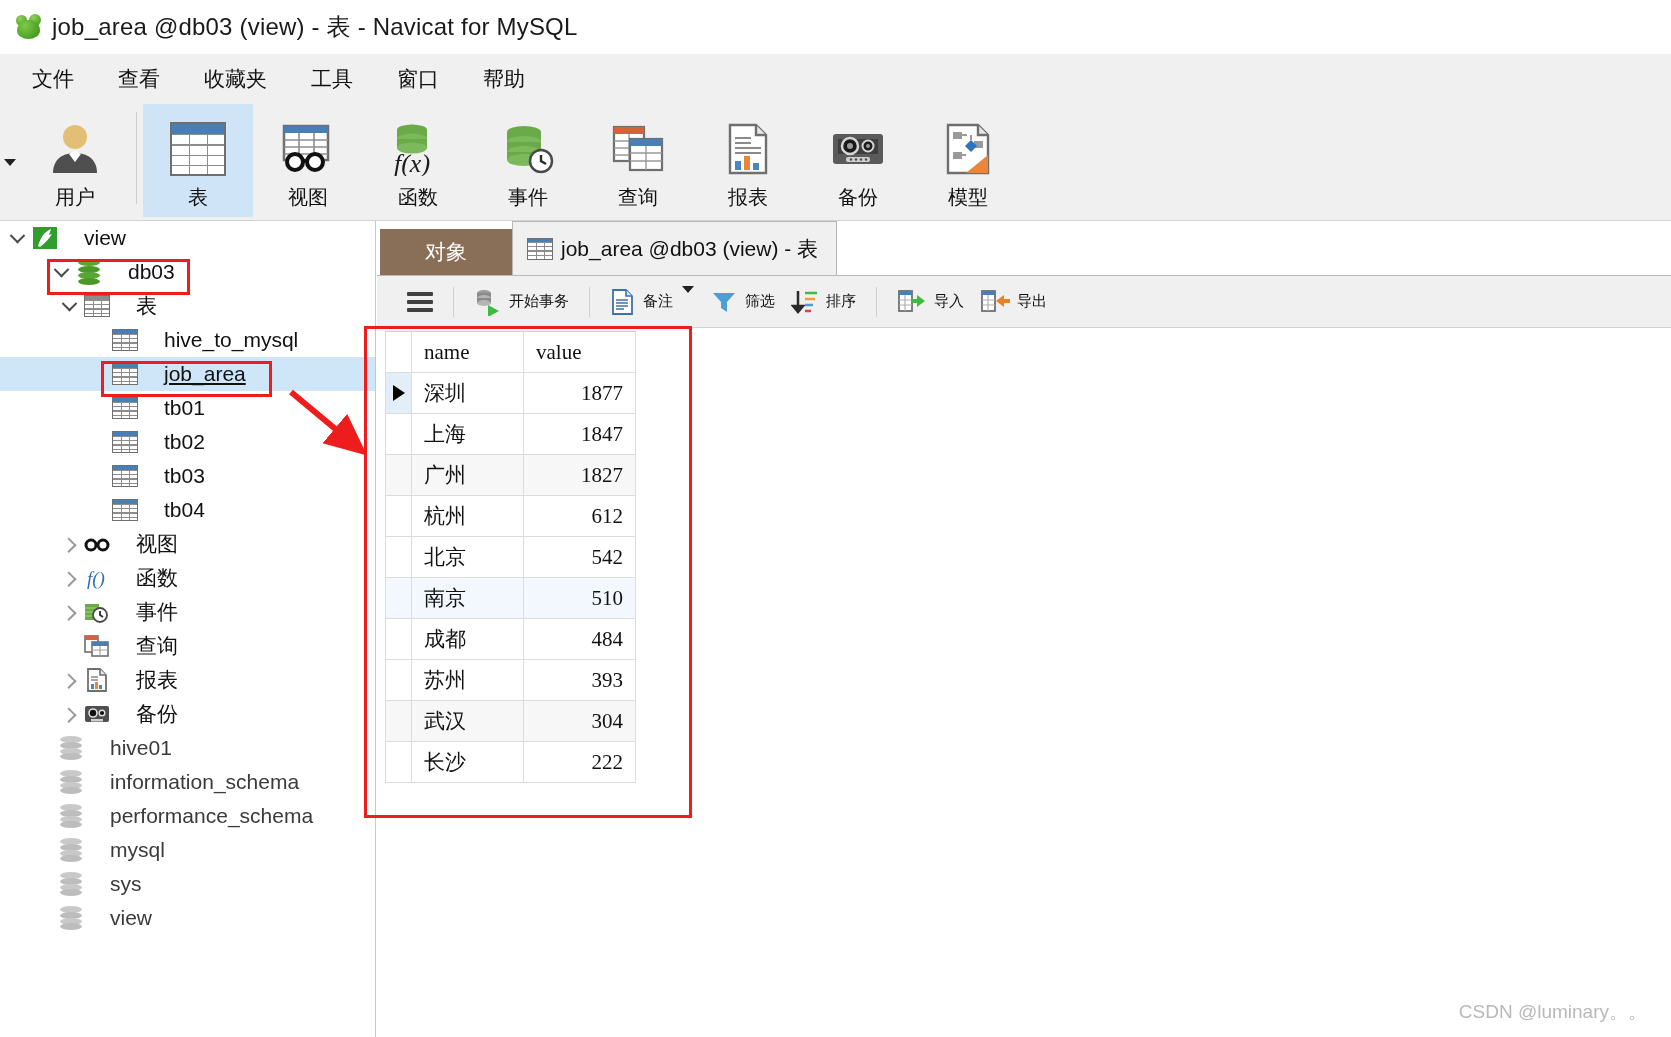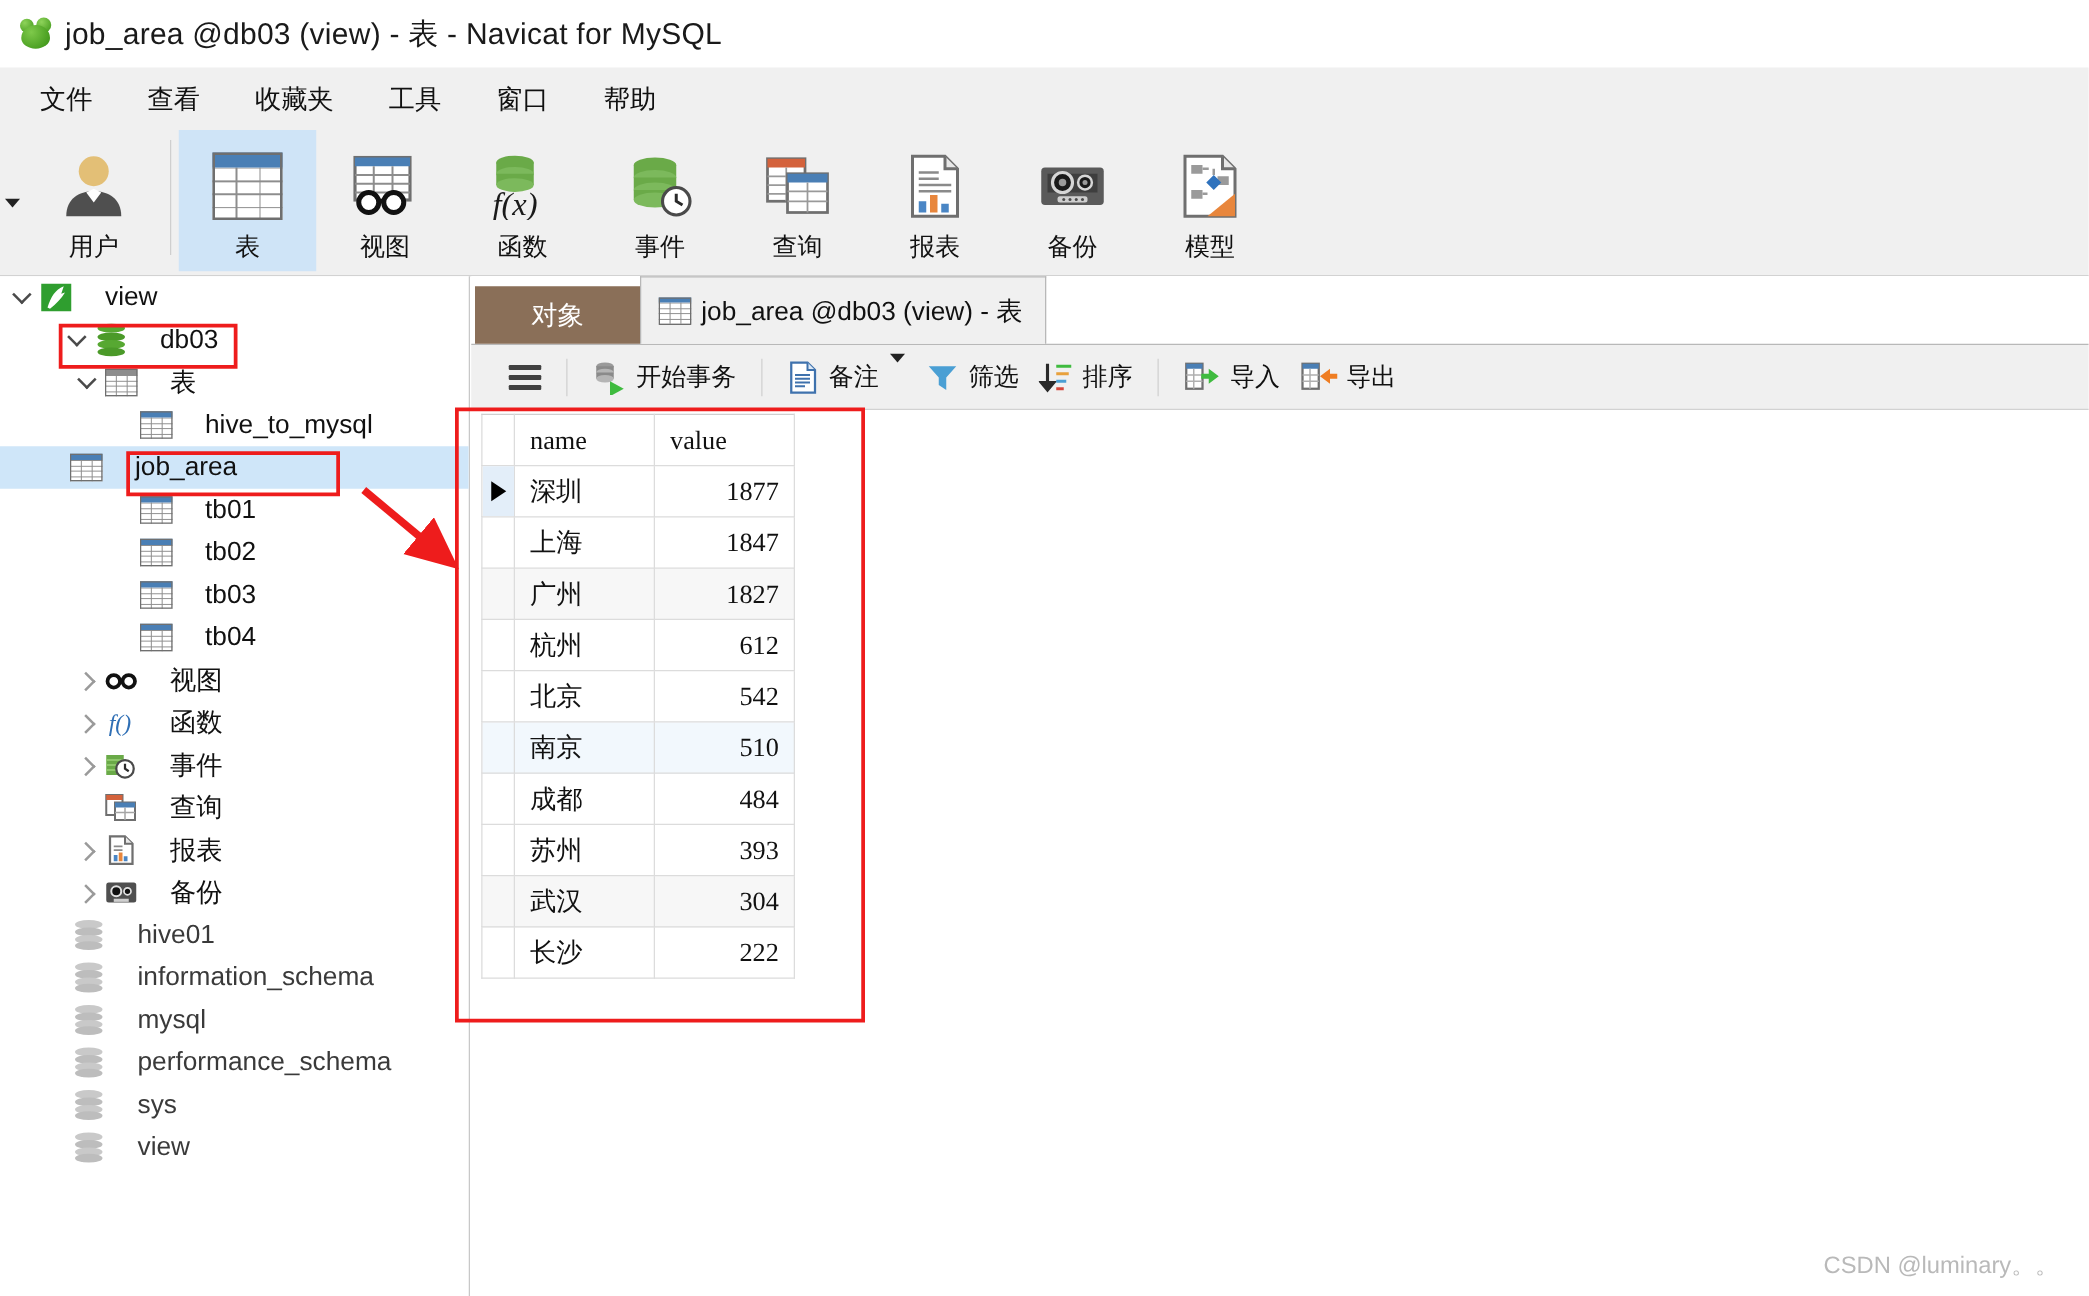--- a/index.html
+++ b/index.html
@@ -158,21 +158,21 @@
   }
   .tab-active .ti { margin-right: 8px; display: flex; }
 
   .gridbar {
     position: absolute; left: 0; top: 55px; width: 1294px; height: 52px;
     background: #f0f0f0; border-bottom: 1px solid #d2d2d2;
     display: flex; align-items: center; padding-left: 22px;
   }
   .gb-btn {
     display: flex; align-items: center; height: 44px; padding: 0 8px;
-    font-size: 20px; color: #111; cursor: default; white-space: nowrap;
+    font-size: 15px; color: #111; cursor: default; white-space: nowrap;
   }
   .gb-ico { margin-right: 7px; display: flex; align-items: center; }
   .gb-sep { width: 1px; height: 30px; background: #cfcfcf; margin: 0 12px; flex: 0 0 auto; }
   .hamb { width: 26px; height: 20px; display: flex; flex-direction: column; justify-content: space-between; }
   .hamb i { display: block; height: 4px; background: #404040; border-radius: 1px; }
 
   
   .gridwrap { position: absolute; left: 8px; top: 110px; }
   table.dgrid { border-collapse: collapse; table-layout: fixed; }
   table.dgrid th, table.dgrid td {
@@ -414,21 +414,21 @@
       <span class="tree-ico">
         <span class="tblico" style="width:26px;height:22px;display:inline-block;">
           <span class="grid" style="display:block;"></span>
             <span class="hdr" style="display:block;background:#4a7fb5;"></span>
             <span class="bdr" style="display:block;border-width:1.6px;"></span>
         </span>
       </span>
       <span class="tree-label">hive_to_mysql</span>
     </div>
 
-    <div class="tree-row selected" style="padding-left:54px;">
+    <div class="tree-row selected" style="padding-left:110px;text-decoration:underline;">
       <span class="tree-ico">
         <span class="tblico" style="width:26px;height:22px;display:inline-block;">
           <span class="grid" style="display:block;"></span>
             <span class="hdr" style="display:block;background:#4a7fb5;"></span>
             <span class="bdr" style="display:block;border-width:1.6px;"></span>
         </span>
       </span>
       <span class="tree-label">job_area</span>
     </div>
 
@@ -588,33 +588,33 @@
 
     <div class="tree-row" style="padding-left:56px;">
       <span class="tree-ico">
         <span class="db-cyl gray" style="width:22px;height:24px;">
           <i style="top:0;"></i>
             <i class="b" style="top:6px;"></i>
             <i style="top:12px;"></i>
             <i class="b" style="top:17px;"></i>
         </span>
       </span>
-      <span class="tree-label dim">mysql</span>
+      <span class="tree-label dim">performance_schema</span>
     </div>
 
     <div class="tree-row" style="padding-left:56px;">
       <span class="tree-ico">
         <span class="db-cyl gray" style="width:22px;height:24px;">
           <i style="top:0;"></i>
             <i class="b" style="top:6px;"></i>
             <i style="top:12px;"></i>
             <i class="b" style="top:17px;"></i>
         </span>
       </span>
-      <span class="tree-label dim">performance_schema</span>
+      <span class="tree-label dim">mysql</span>
     </div>
 
     <div class="tree-row" style="padding-left:56px;">
       <span class="tree-ico">
         <span class="db-cyl gray" style="width:22px;height:24px;">
           <i style="top:0;"></i>
             <i class="b" style="top:6px;"></i>
             <i style="top:12px;"></i>
             <i class="b" style="top:17px;"></i>
         </span>

